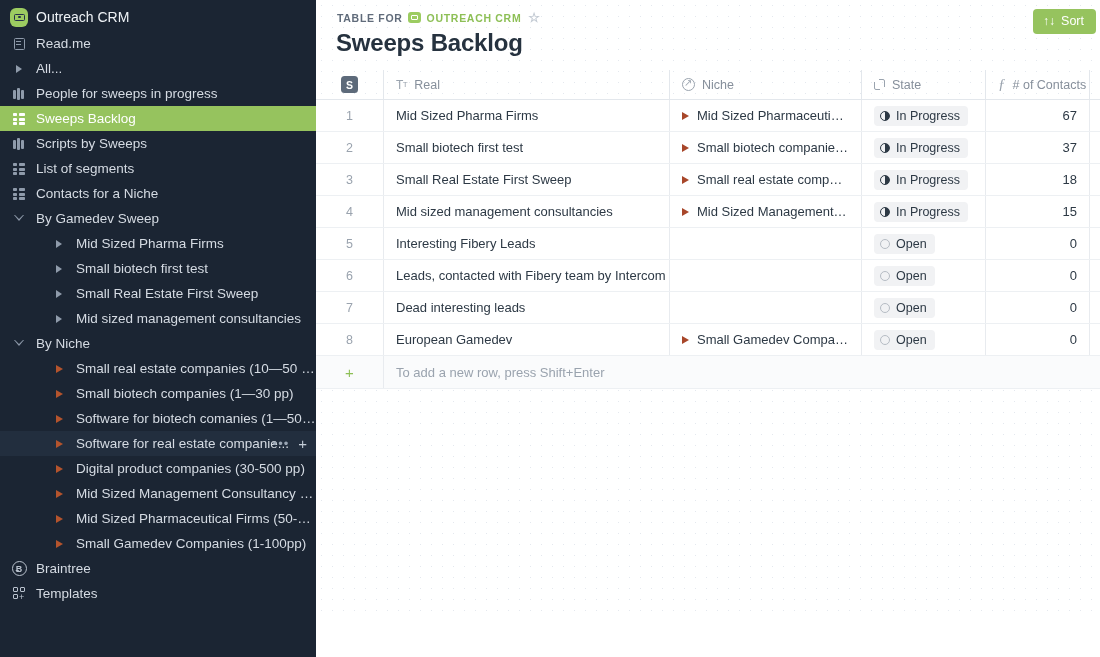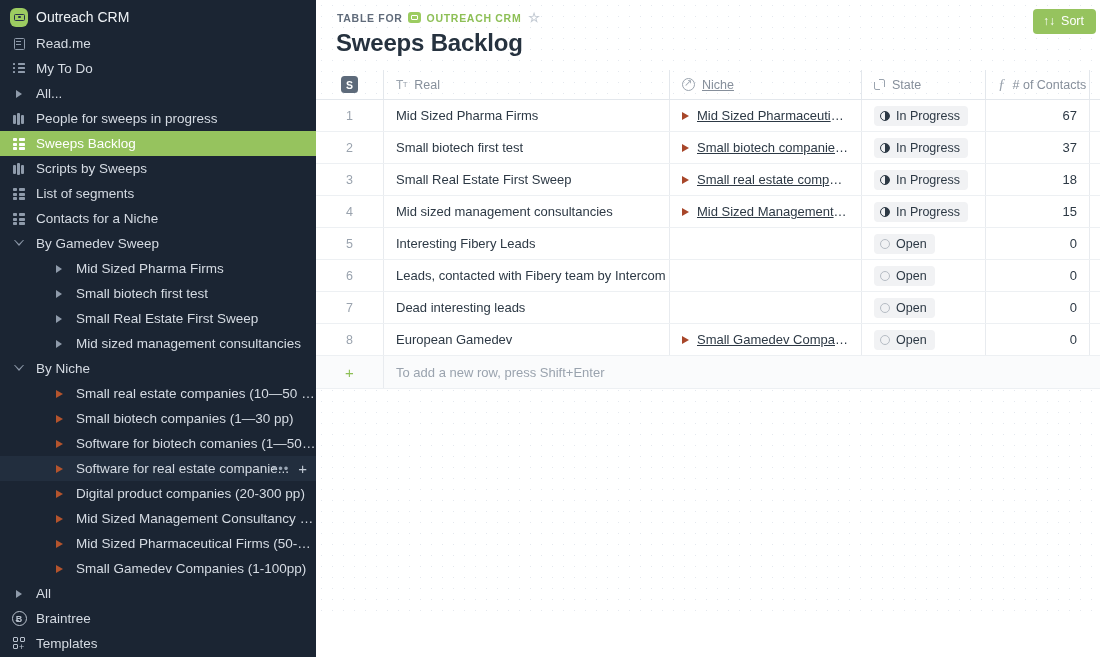--- a/index.html
+++ b/index.html
@@ -172,21 +172,21 @@
     font-size: 13px; color: #2d3945;
     padding: 0 12px;
     overflow: hidden; white-space: nowrap;
   }
   .thead .tcell {
     color: #868f9b; font-size: 12.5px;
     border-right: 1px solid #e3e7ec;
   }
   .c-num   { flex: 0 0 68px; justify-content: center; padding: 0; color:#9aa3ae; font-size:12.5px; }
   .c-name  { flex: 0 0 286px; }
-  .c-niche { flex: 0 0 192px; text-decoration: underline; }
+  .c-niche { flex: 0 0 192px; }
   .c-state { flex: 0 0 124px; }
   .c-cont  { flex: 0 0 104px; justify-content: flex-end; }
   .c-tail  { flex: 1 1 auto; border-right: none; background: #f6f7f9; }
   .thead .c-tail { background: transparent; }
   .trow.body { border-bottom: 1px solid #edf0f3; background: #ffffff; }
   .trow.body .c-tail { background: transparent; }
 
   .sbadge {
     width: 17px; height: 17px; border-radius: 3.5px; background: #5d6a7a;
     color: #fff; font-size: 10.5px; font-weight: bold;
@@ -253,33 +253,20 @@
           </span>
       </span>
       <span class="sb-label">Outreach CRM</span>
     </div>
     <div id="sb-items">
         <div class="sb-row lvl1">
           <span class="sb-ic">
             <span class="ic-doc"></span>
           </span>
           <span class="sb-label">Read.me</span>
-        </div>
-        <div class="sb-row lvl1">
-          <span class="sb-ic">
-            <span class="ic-list">
-              <span style="top:0"></span>
-              <span style="top:4px"></span>
-              <span style="top:8px"></span>
-              <b style="top:0;width:7px"></b>
-              <b style="top:4px;width:7px"></b>
-              <b style="top:8px;width:7px"></b>
-            </span>
-          </span>
-          <span class="sb-label">My To Do</span>
         </div>
         <div class="sb-row lvl1">
           <span class="sb-ic">
             <span class="ic-tri-r"></span>
           </span>
           <span class="sb-label">All...</span>
         </div>
         <div class="sb-row lvl1">
           <span class="sb-ic">
             <span class="ic-bars">
@@ -400,45 +387,39 @@
           <span class="sb-label">Software for real estate companie...</span>
           <span class="sb-actions">
             <span class="sb-dots">•••</span>
             <span class="sb-plus">+</span>
           </span>
         </div>
         <div class="sb-row lvl3">
           <span class="sb-ic">
             <span class="ic-tri-orange"></span>
           </span>
-          <span class="sb-label">Digital product companies (20-300 pp)</span>
+          <span class="sb-label">Digital product companies (30-500 pp)</span>
         </div>
         <div class="sb-row lvl3">
           <span class="sb-ic">
             <span class="ic-tri-orange"></span>
           </span>
           <span class="sb-label">Mid Sized Management Consultancy Firms ...</span>
         </div>
         <div class="sb-row lvl3">
           <span class="sb-ic">
             <span class="ic-tri-orange"></span>
           </span>
           <span class="sb-label">Mid Sized Pharmaceutical Firms (50-150 pp)</span>
         </div>
         <div class="sb-row lvl3">
           <span class="sb-ic">
             <span class="ic-tri-orange"></span>
           </span>
           <span class="sb-label">Small Gamedev Companies (1-100pp)</span>
-        </div>
-        <div class="sb-row lvl1">
-          <span class="sb-ic">
-            <span class="ic-tri-r"></span>
-          </span>
-          <span class="sb-label">All</span>
         </div>
         <div class="sb-row lvl1">
           <span class="sb-ic">
             <span class="ic-coin">Ƀ</span>
           </span>
           <span class="sb-label">Braintree</span>
         </div>
         <div class="sb-row lvl1">
           <span class="sb-ic">
             <span class="ic-tpl">

